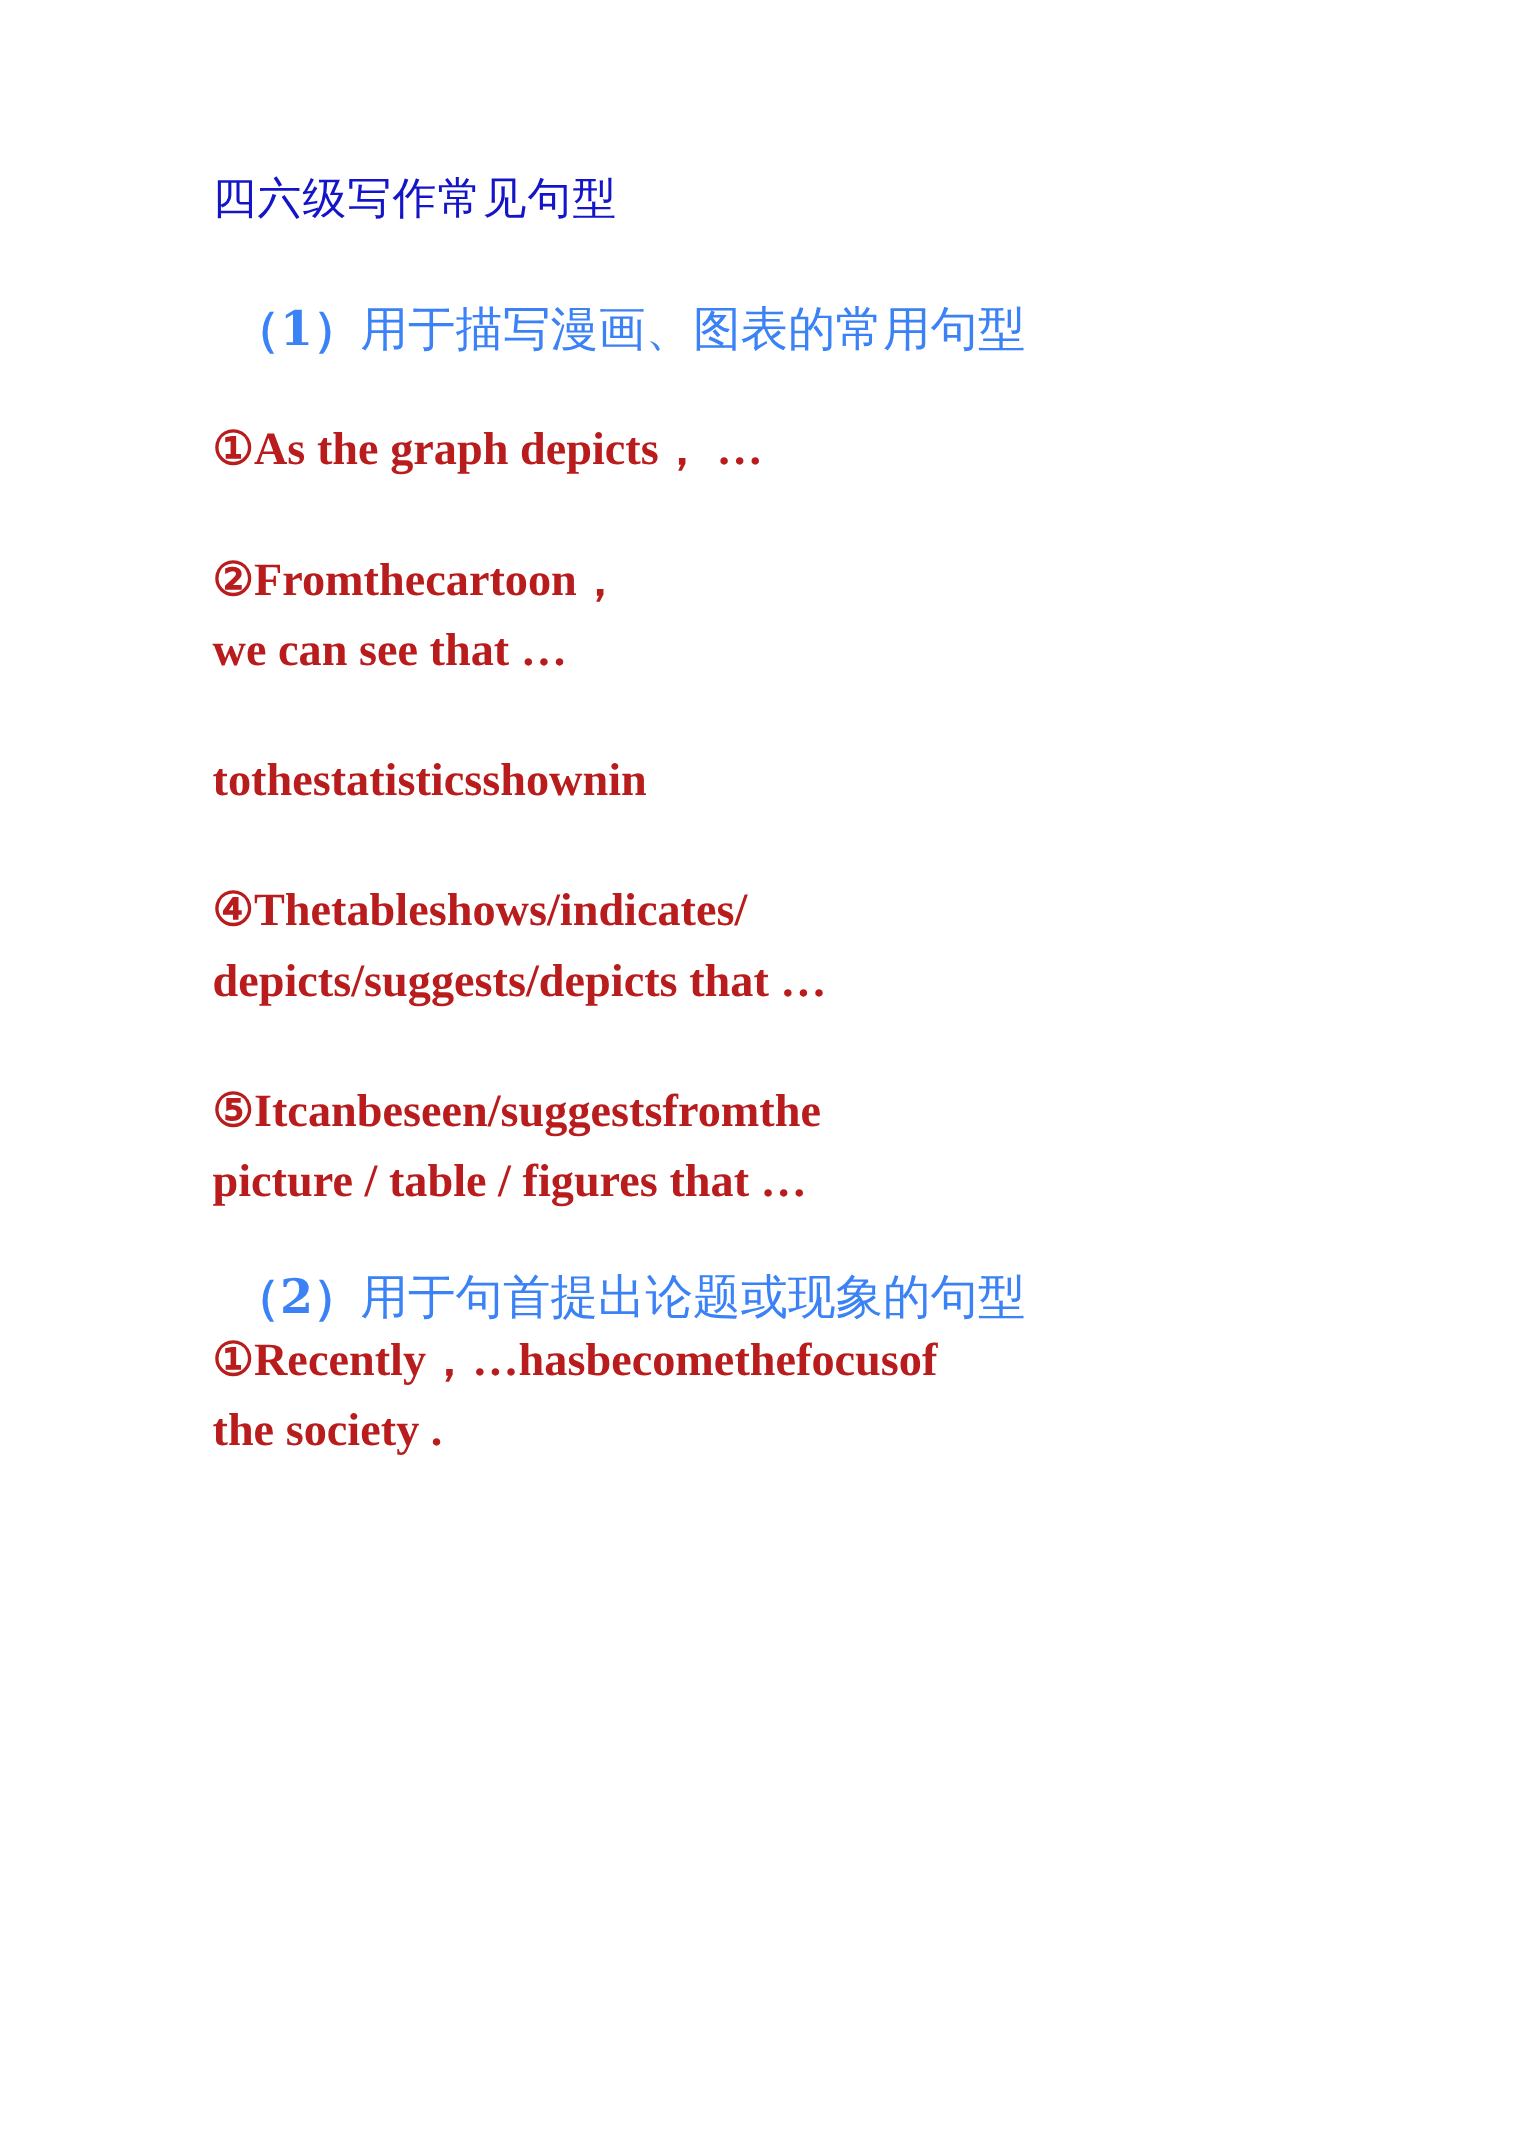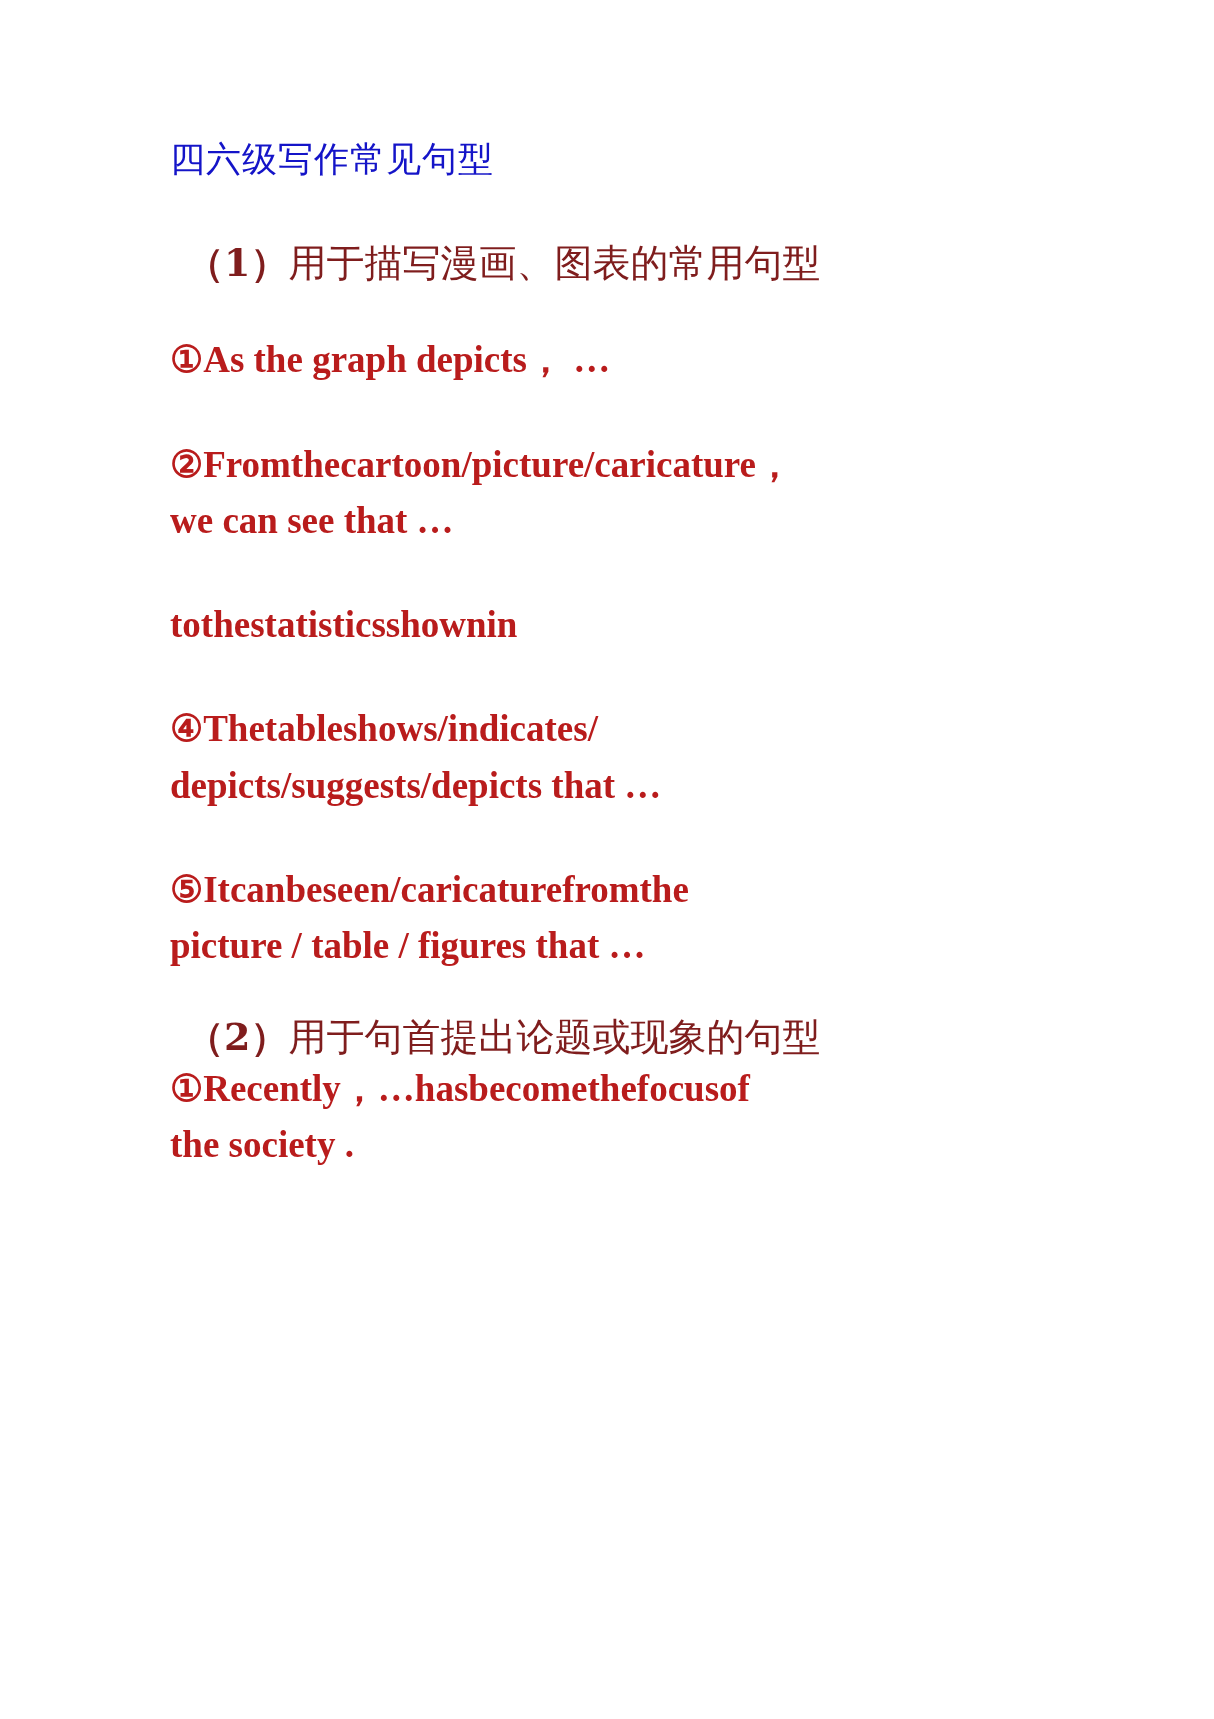--- a/index.html
+++ b/index.html
@@ -40,21 +40,21 @@
     font-weight: 400;
     letter-spacing: 1px;
     line-height: 1.25;
     margin: 0 0 0 0;
     padding-top: 8px;
     white-space: nowrap;
   }
 
   
   .section-heading {
-    color: #7f1d1d;
+    color: #3b82f6;
     font-family: "DejaVu Serif", "Liberation Serif", serif;
     font-size: 38px;
     font-weight: 400;
     line-height: 1.2;
     white-space: nowrap;
     padding-left: 16px;
   }
 
   .section-heading .num {
     font-weight: 700;
@@ -117,21 +117,20 @@
       </div>
     </div>
 
     <div class="sp-item"></div>
 
     <div class="item">
       <div class="jline">
         <span>②From</span>
         <span>the</span>
         <span>cartoon</span>
-        <span>/picture/caricature</span>
         <span>，</span>
       </div>
       <div class="plain-line">we can see that  …</div>
     </div>
 
     <div class="sp-item"></div>
 
     <div class="item">
       <div class="jline">
         <span>to</span>
@@ -158,21 +157,21 @@
     </div>
 
     <div class="sp-item"></div>
 
     <div class="item">
       <div class="jline">
         <span>⑤It</span>
         <span>can</span>
         <span>be</span>
         <span>seen</span>
-        <span>/caricature</span>
+        <span>/suggests</span>
         <span>from</span>
         <span>the</span>
       </div>
       <div class="plain-line">picture / table / figures that  …</div>
     </div>
 
     <div class="sp-before-h2"></div>
 
     <div class="section-heading">
       <span class="num">（2）</span><span>用于句首提出论题或现象的句型</span>

